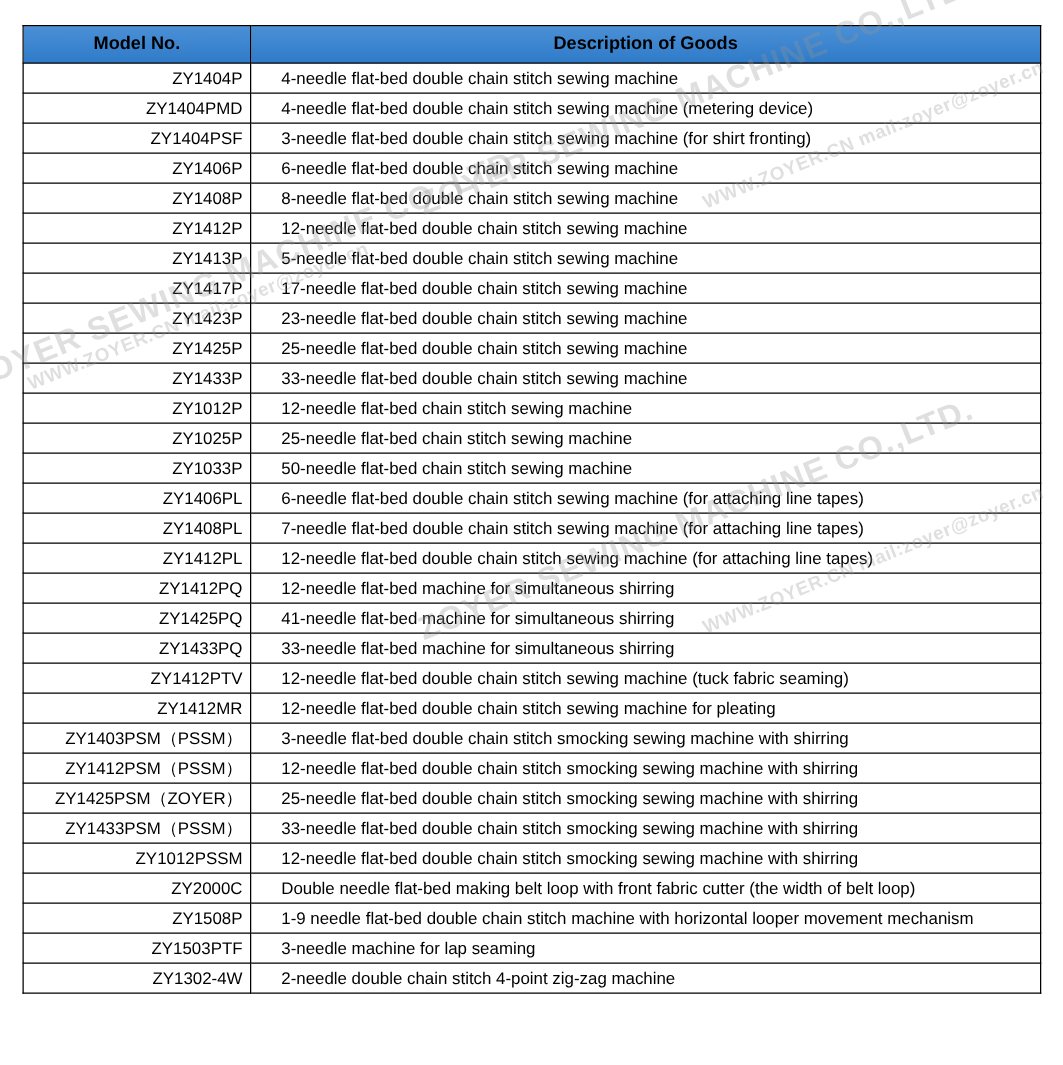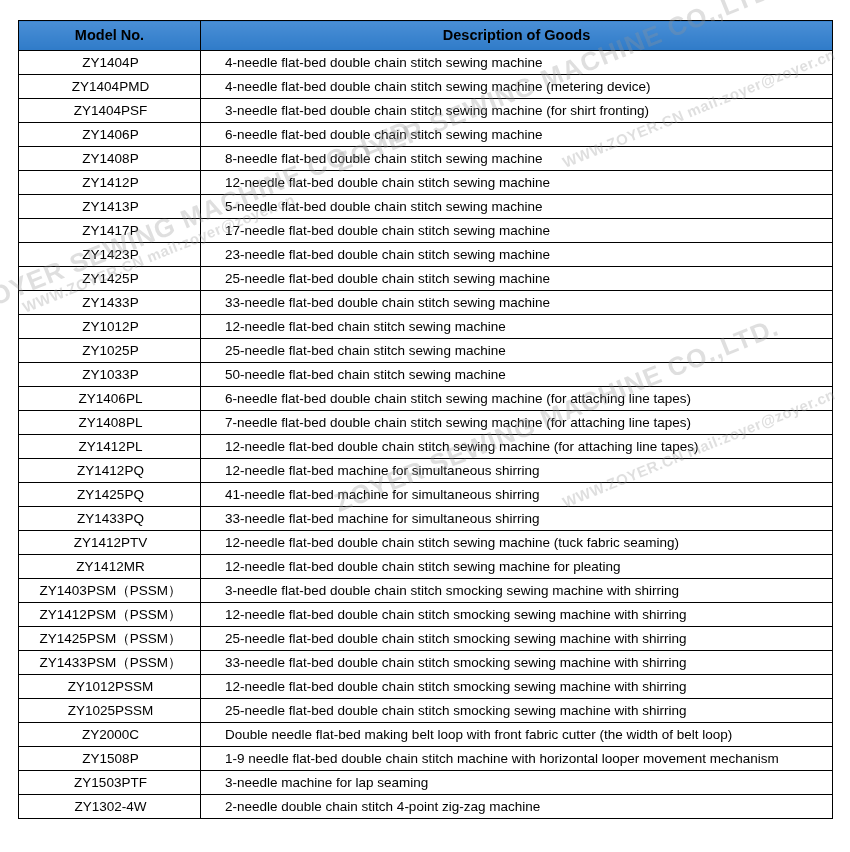--- a/index.html
+++ b/index.html
@@ -68,21 +68,21 @@
     background: linear-gradient(180deg, #4a8fd6 0%, #2f7bc8 100%);
     color: #000000;
     font-weight: bold;
     font-size: 14.5px;
     height: 29px;
     line-height: 29px;
     text-align: center;
     margin-left: 31px;
   }
   table.goods td.model {
-    text-align: center;
+    text-align: right;
     padding-left: 8px;
   }
   table.goods td.desc {
     text-align: left;
     padding-left: 24px;
   }
 </style>
 </head>
 <body>
 
@@ -199,36 +199,32 @@
         </tr>
       <tr>
           <td class="model">ZY1403PSM（PSSM）</td>
           <td class="desc">3-needle flat-bed double chain stitch smocking sewing machine  with shirring</td>
         </tr>
       <tr>
           <td class="model">ZY1412PSM（PSSM）</td>
           <td class="desc">12-needle flat-bed double chain stitch smocking sewing machine  with shirring</td>
         </tr>
       <tr>
-          <td class="model">ZY1425PSM（PSSM）</td>
+          <td class="model">ZY1425PSM（ZOYER）</td>
           <td class="desc">25-needle flat-bed double chain stitch smocking sewing machine  with shirring</td>
         </tr>
       <tr>
           <td class="model">ZY1433PSM（PSSM）</td>
           <td class="desc">33-needle flat-bed double chain stitch smocking sewing machine  with shirring</td>
         </tr>
       <tr>
           <td class="model">ZY1012PSSM</td>
           <td class="desc">12-needle flat-bed double chain stitch smocking sewing machine  with shirring</td>
         </tr>
       <tr>
-          <td class="model">ZY1025PSSM</td>
-          <td class="desc">25-needle flat-bed double chain stitch smocking sewing machine  with shirring</td>
-        </tr>
-      <tr>
           <td class="model">ZY2000C</td>
           <td class="desc">Double needle flat-bed making belt loop with front fabric cutter (the width of belt loop)</td>
         </tr>
       <tr>
           <td class="model">ZY1508P</td>
           <td class="desc">1-9 needle flat-bed double chain stitch machine  with horizontal looper movement mechanism</td>
         </tr>
       <tr>
           <td class="model">ZY1503PTF</td>
           <td class="desc">3-needle machine for lap seaming</td>

